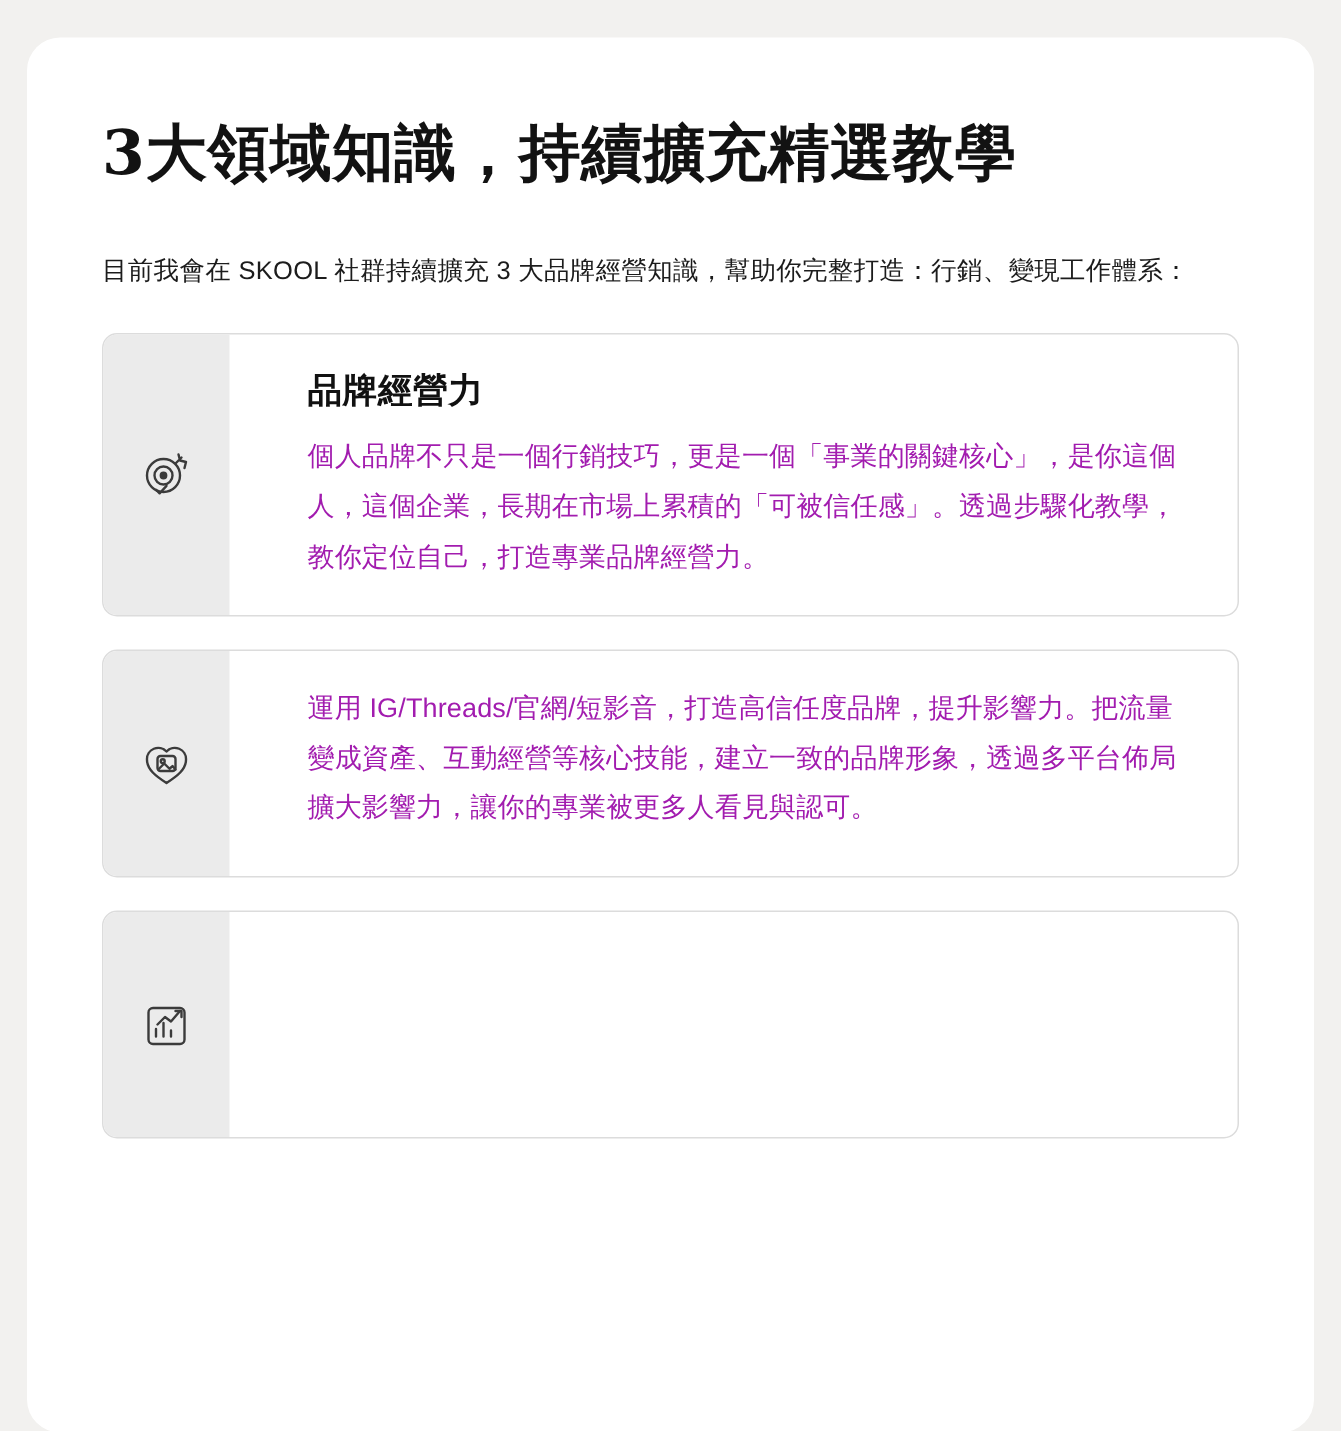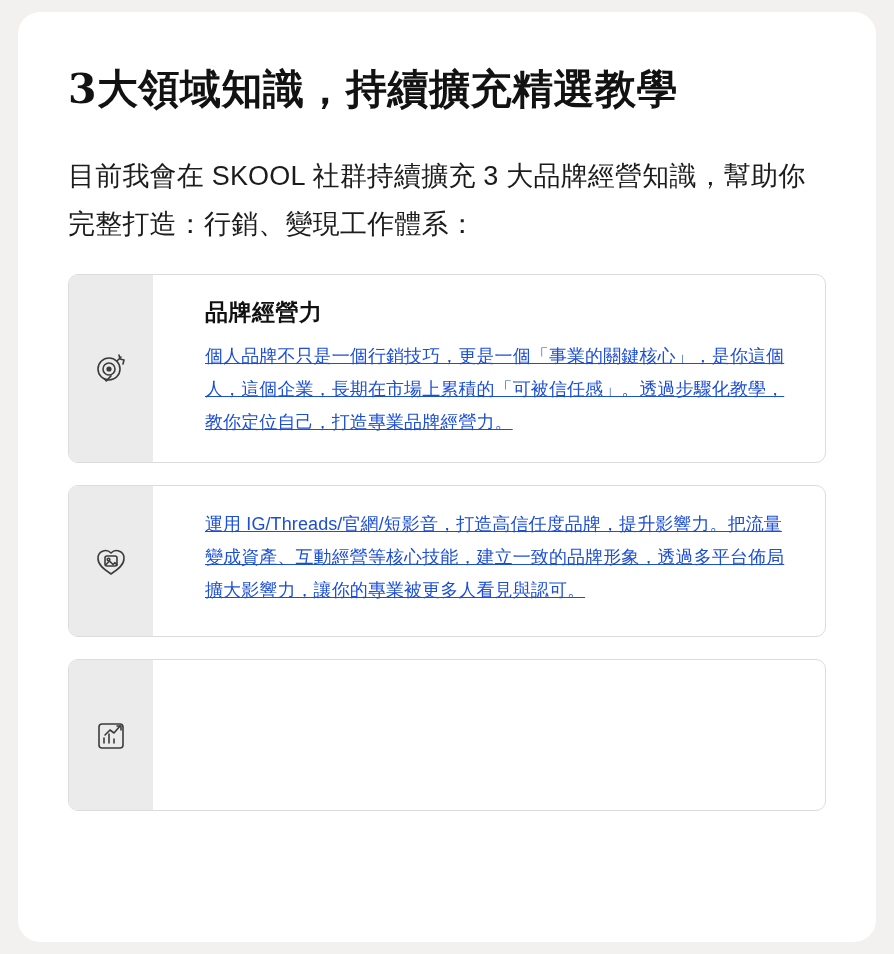--- a/index.html
+++ b/index.html
@@ -9,21 +9,21 @@
   body {
     width: 894px;
     height: 954px;
     background: #f2f1ef;
     font-family: "Liberation Sans", sans-serif;
     -webkit-font-smoothing: antialiased;
   }
   .page-card {
     position: absolute;
     left: 18px;
-    top: 12px;
+    top: 25px;
     width: 858px;
     height: 930px;
     background: #ffffff;
     border-radius: 22px;
     box-sizing: border-box;
     overflow: hidden;
   }
   .inner {
     padding: 52px 50px 0 50px;
   }
@@ -31,21 +31,21 @@
     font-family: "DejaVu Serif", "Liberation Serif", serif;
     font-weight: 700;
     font-size: 41px;
     line-height: 1.25;
     color: #121212;
     letter-spacing: 0.5px;
     margin: 0 0 38px 0;
     white-space: nowrap;
   }
   .intro {
-    font-size: 27px;
+    font-size: 17px;
     line-height: 1.75;
     color: #1c1c1c;
     margin: 0 0 26px 0;
     letter-spacing: 0.2px;
   }
   .cards {
     display: flex;
     flex-direction: column;
     gap: 22px;
   }
@@ -75,24 +75,23 @@
     font-family: "DejaVu Serif", "Liberation Serif", serif;
     font-weight: 700;
     font-size: 23px;
     color: #111111;
     margin: 0 0 12px 0;
     letter-spacing: 0.5px;
   }
   .card-text {
     font-size: 18px;
     line-height: 1.85;
-    color: #1d4ed8;
+    color: #a21caf;
     margin: 0;
     letter-spacing: 0.1px;
-    text-decoration: underline;
   }
   .icon svg {
     display: block;
   }
 </style>
 </head>
 <body>
 
 <div class="page-card">
   <div class="inner">

